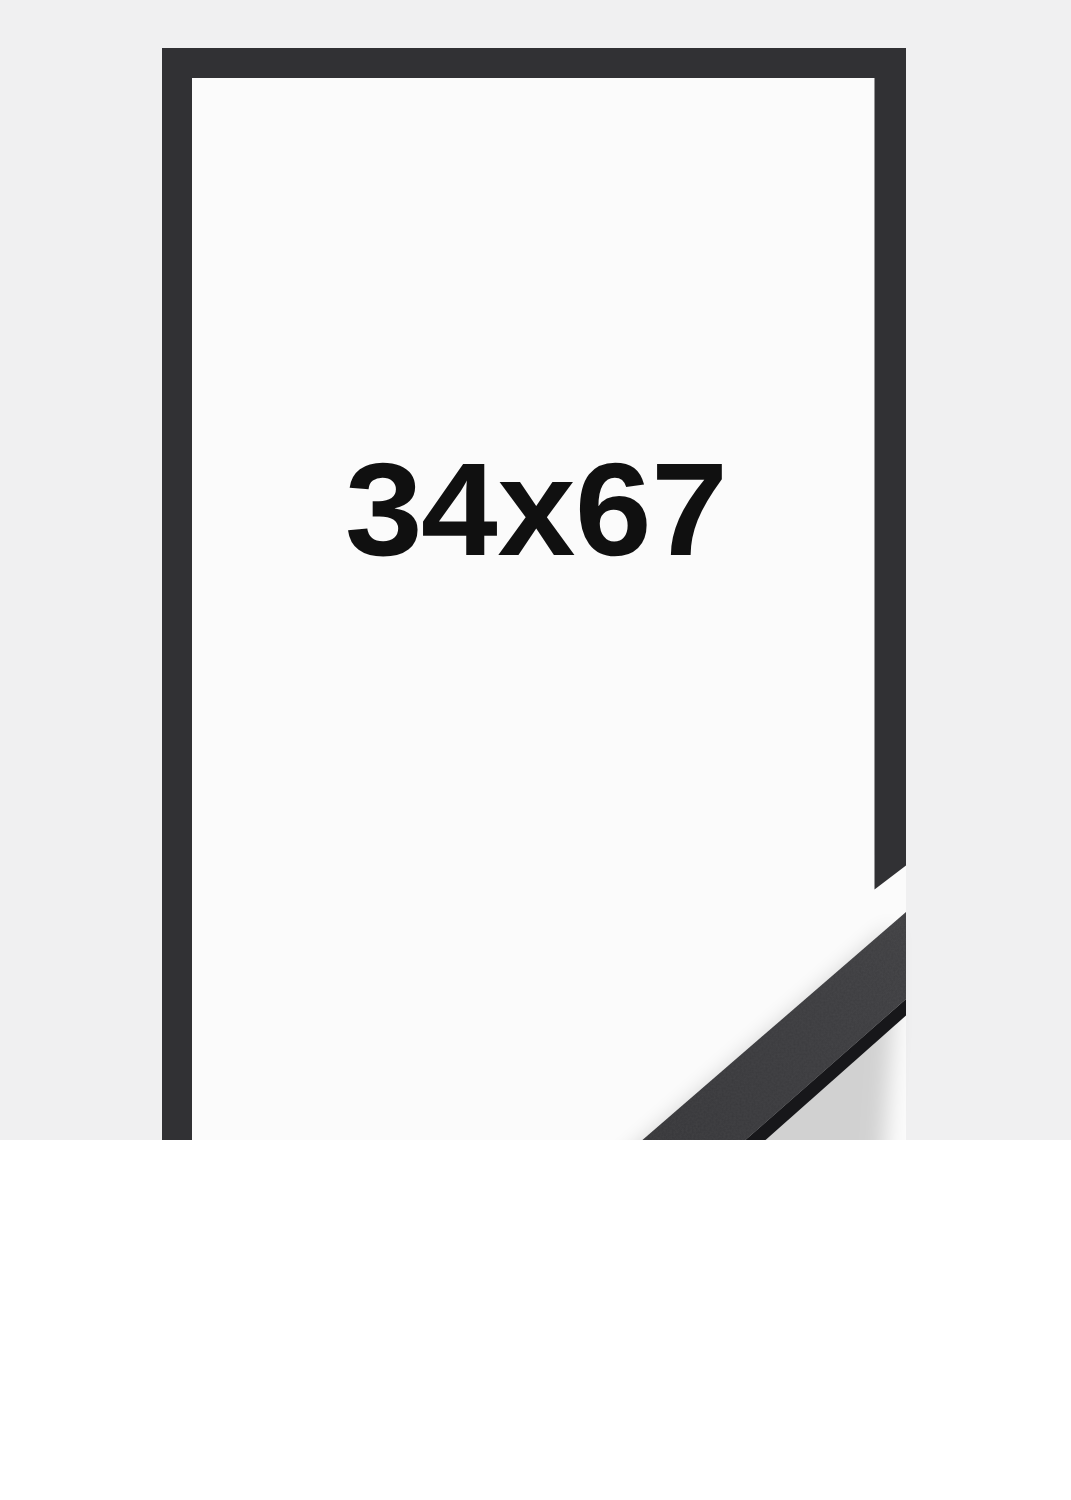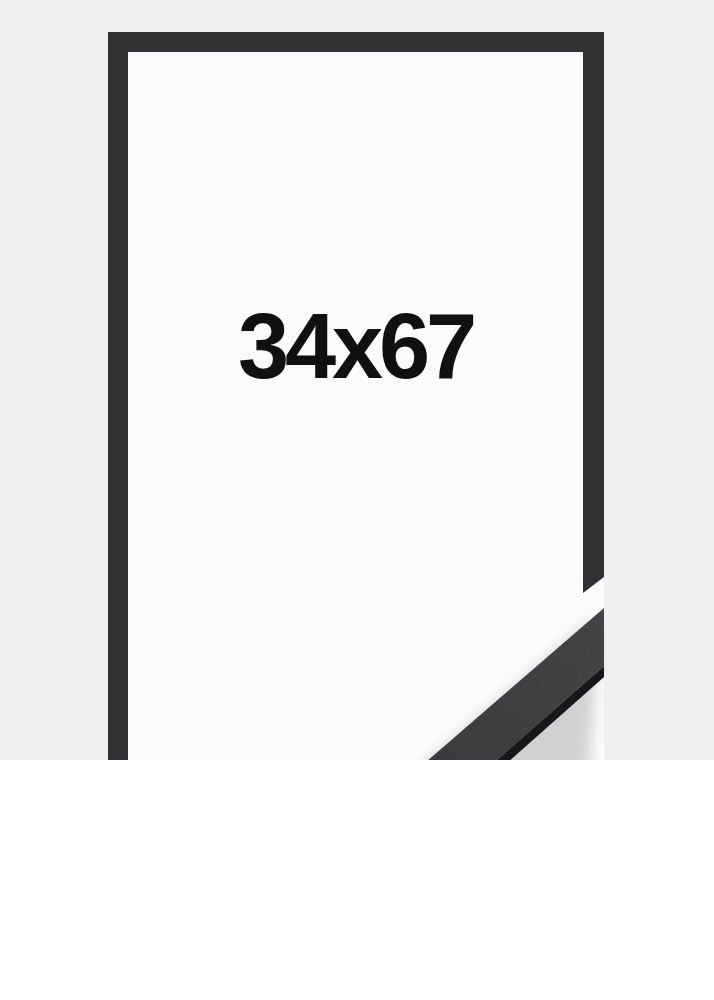--- a/index.html
+++ b/index.html
@@ -1,20 +1,20 @@
 <!DOCTYPE html>
 <html><head>
 <meta charset="utf-8">
 <style>
   html,body{margin:0;padding:0;}
   .canvas{
     position:relative;
     width:714px;height:760px;
     overflow:hidden;
-    font-family:Liberation Sans, sans-serif;
+    font-family:Liberation Mono, monospace;
   }
   .canvas svg{position:absolute;left:0;top:0;display:block;}
   .size-label{
     position:absolute;
     left:128px;top:300px;width:455px;
     text-align:center;
     font-size:92px;
     font-weight:700;
     letter-spacing:-0.045em;
     line-height:92px;

